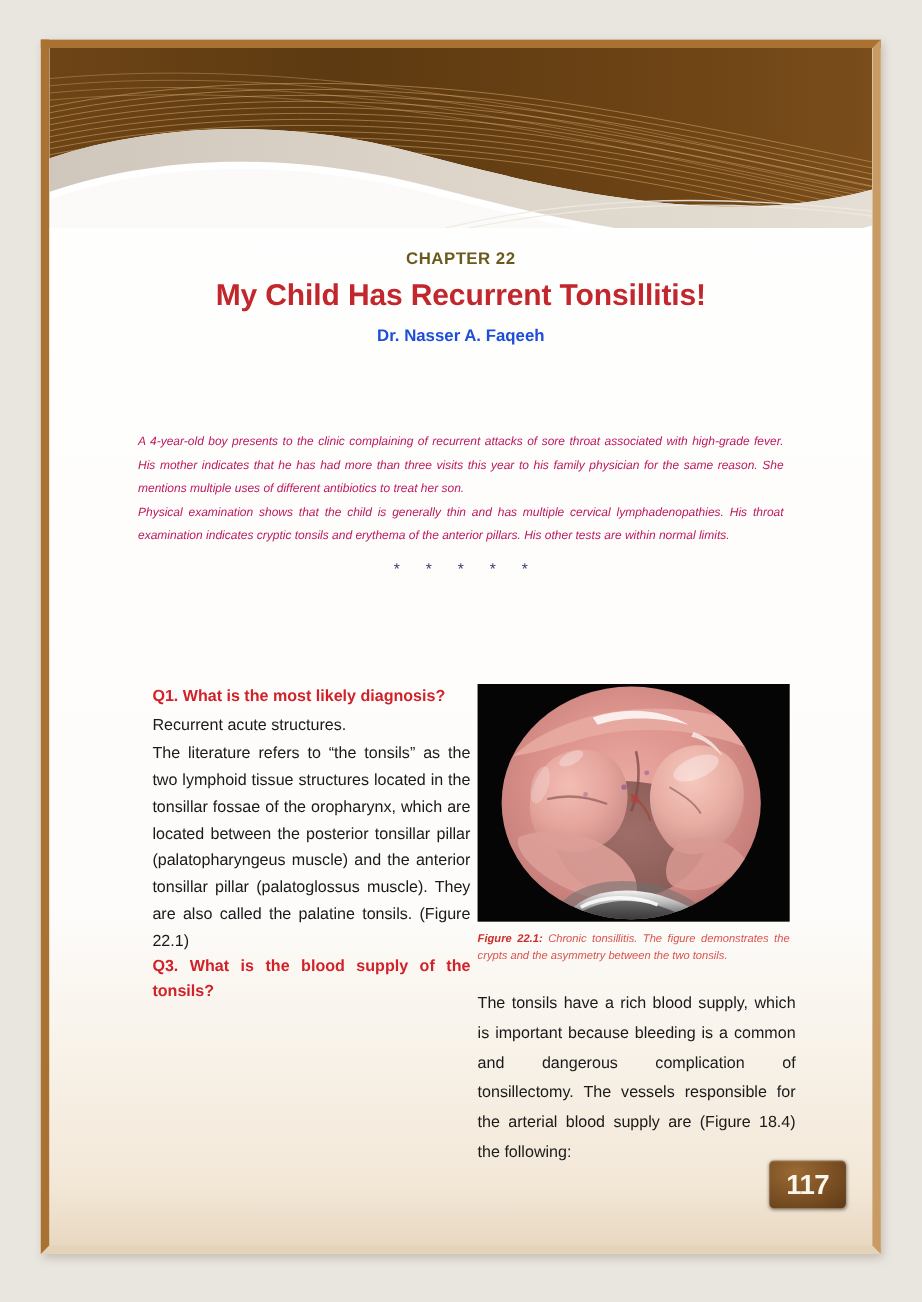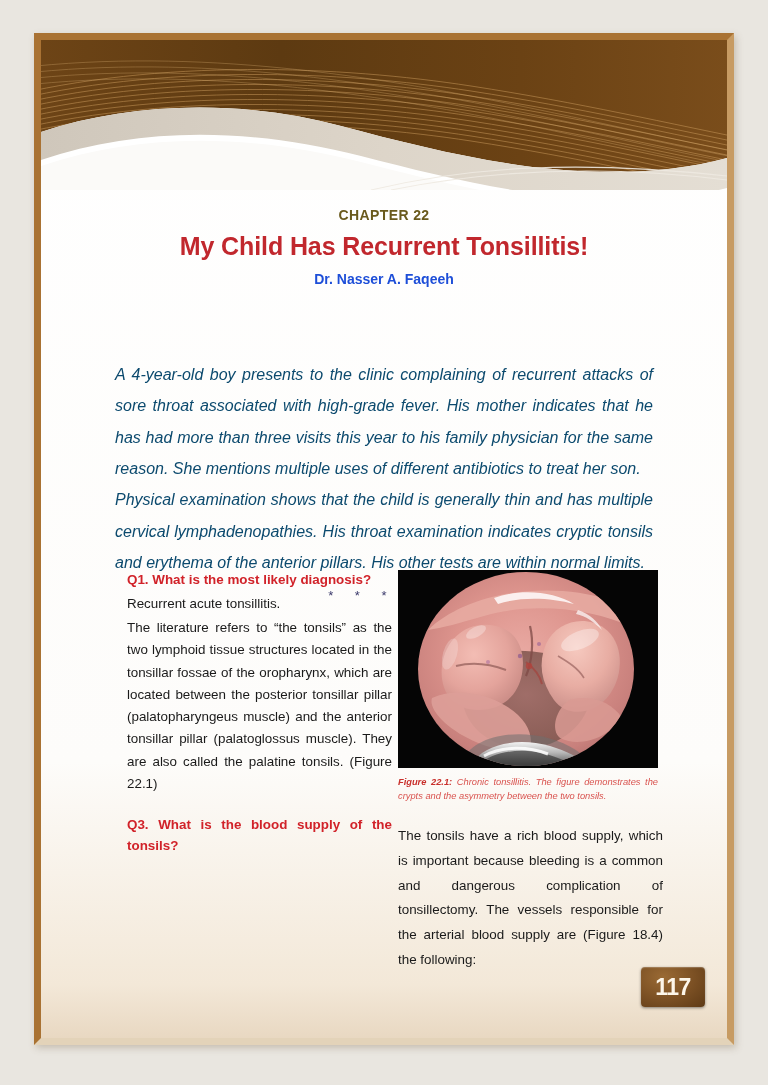--- a/index.html
+++ b/index.html
@@ -86,23 +86,23 @@
     text-align: center;
     font-size: 14px;
     font-weight: bold;
     color: #1d4ed8;
     margin: 10px 0 0 0;
   }
 
   
   .vignette {
     margin: 72px 74px 0 74px;
-    font-size: 16px;
+    font-size: 10px;
     font-style: italic;
-    color: #0c4a6e;
+    color: #be185d;
     line-height: 1.96;
     text-align: justify;
   }
   .vignette p { margin: 0; }
 
   .stars {
     text-align: center;
     color: #3b3a6b;
     font-size: 13px;
     letter-spacing: 9px;
@@ -135,21 +135,21 @@
     margin: 0;
   }
   .a {
     font-size: 13.4px;
     color: #1a1a1a;
     line-height: 1.66;
     text-align: justify;
     margin: 2px 0 0 0;
   }
   .gap-a { margin-top: 22px; }
-  .gap-b { margin-top: 20px; }
+  .gap-b { }
 
   
   .figure-img {
     width: 260px;
     height: 198px;
     background: #000;
     display: block;
     position: relative;
     overflow: hidden;
   }
@@ -272,21 +272,21 @@
     <p>A 4-year-old boy presents to the clinic complaining of recurrent attacks of sore throat associated with high-grade fever. His mother indicates that he has had more than three visits this year to his family physician for the same reason. She mentions multiple uses of different antibiotics to treat her son.</p>
     <p>Physical examination shows that the child is generally thin and has multiple cervical lymphadenopathies. His throat examination indicates cryptic tonsils and erythema of the anterior pillars. His other tests are within normal limits.</p>
   </div>
 
   <div class="stars">*  *  *  *  *</div>
 
   <div class="columns">
 
     <div class="col col-left">
       <p class="q">Q1. What is the most likely diagnosis?</p>
-      <p class="a">Recurrent acute tonsillitis.</p>
+      <p class="a">Recurrent acute structures.</p>
 
       <p class="a">The literature refers to “the tonsils” as the two lymphoid tissue structures located in the tonsillar fossae of the oropharynx, which are located between the posterior tonsillar pillar (palatopharyngeus muscle) and the anterior tonsillar pillar (palatoglossus muscle). They are also called the palatine tonsils. (Figure 22.1)</p>
 
       <p class="q gap-b">Q3. What is the blood supply of the tonsils?</p>
     </div>
 
     <div class="col col-right">
 
       <div class="figure-img">
         <svg width="260" height="198" viewBox="0 0 260 198" xmlns="http://www.w3.org/2000/svg">

